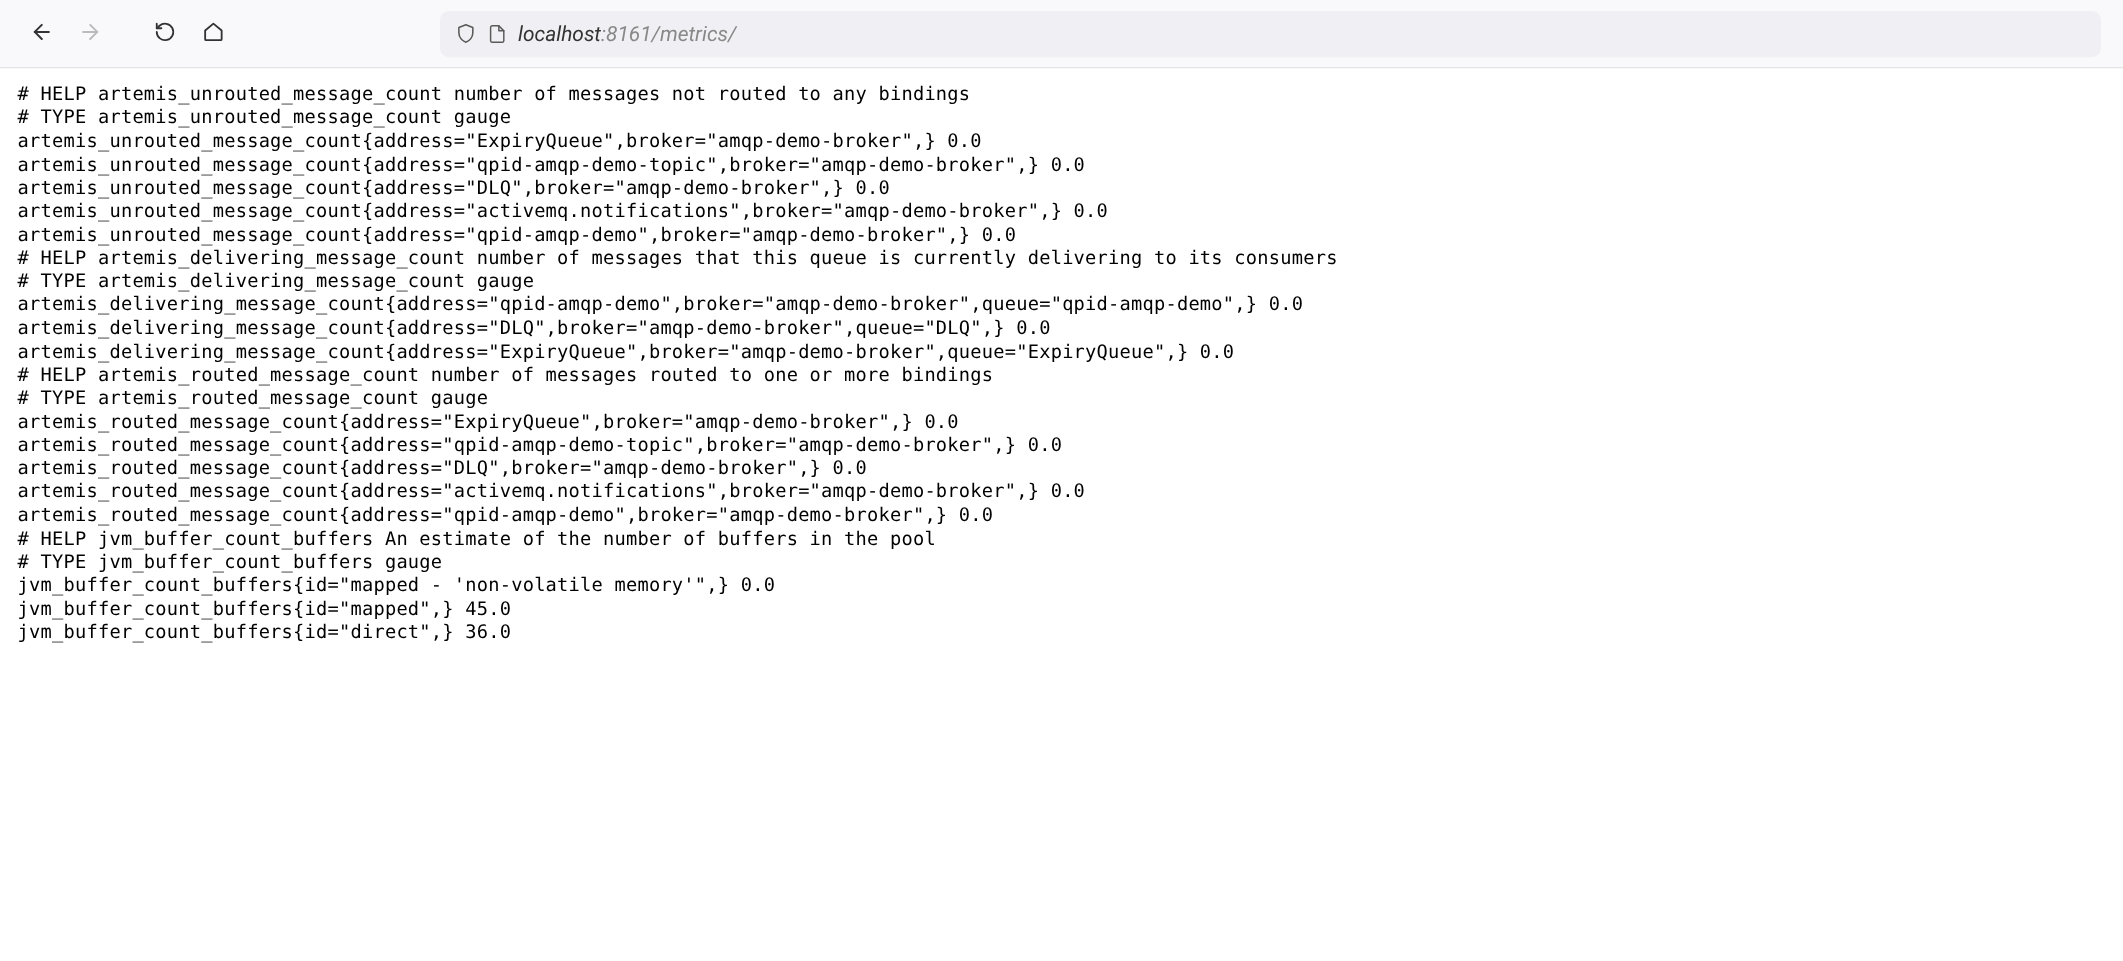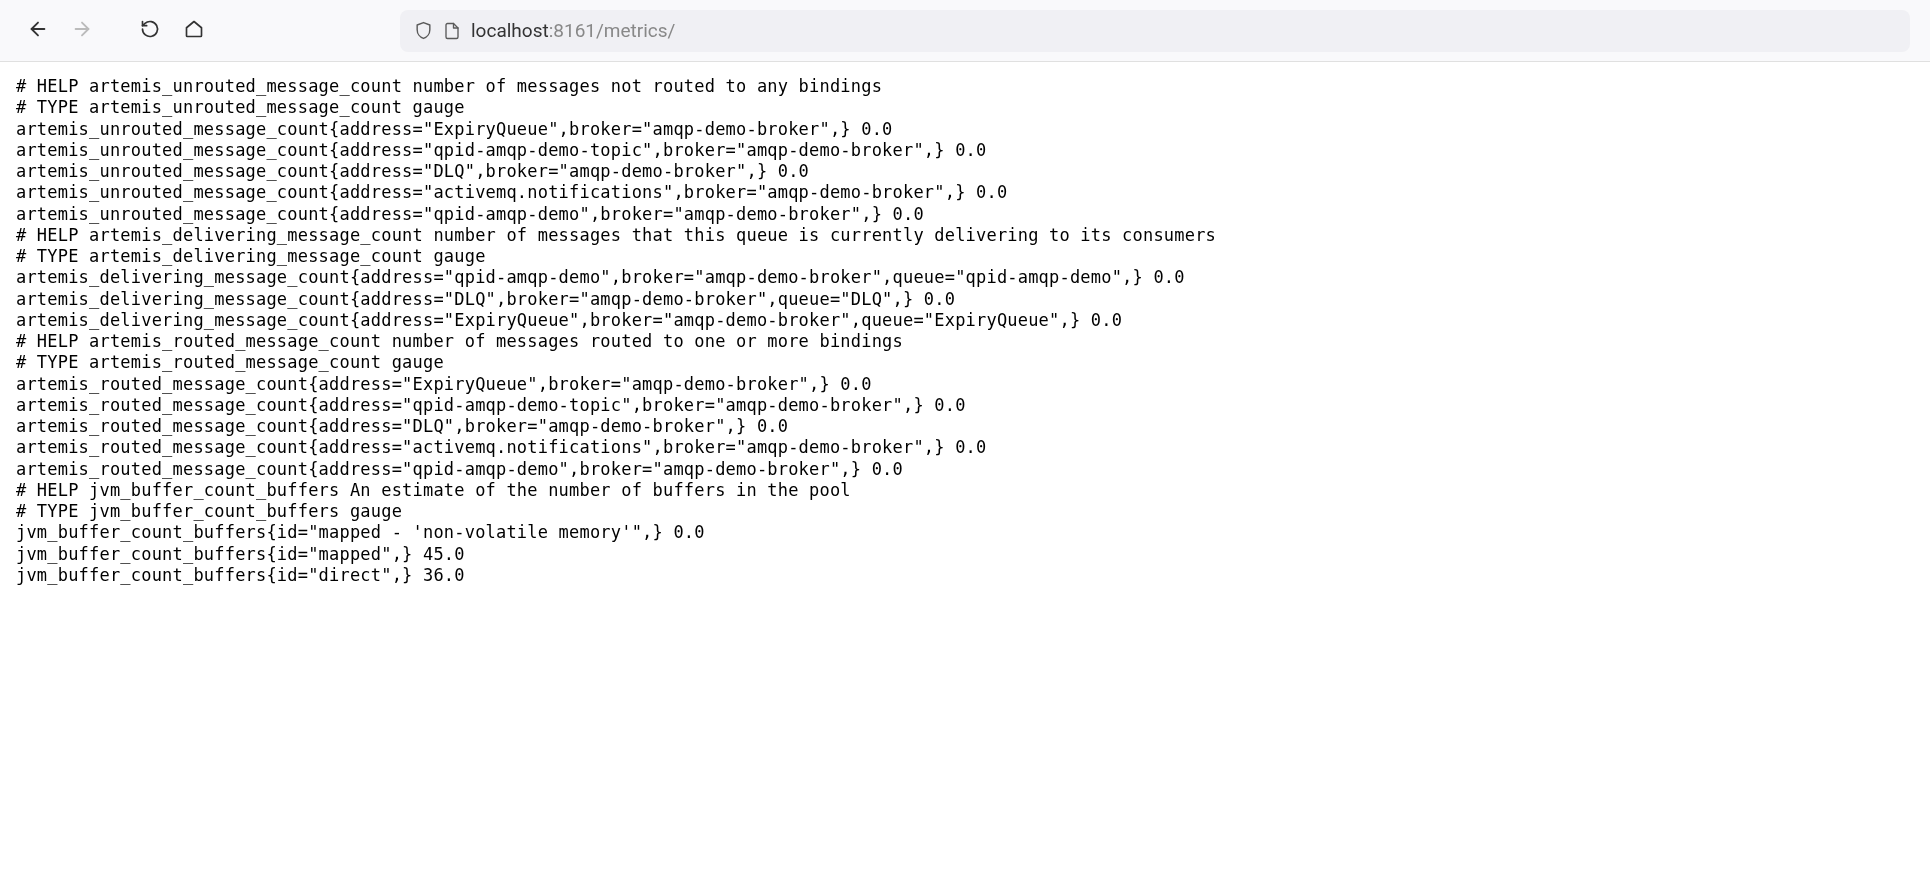--- a/index.html
+++ b/index.html
@@ -54,20 +54,21 @@
       align-items: center;
       justify-content: center;
       color: #5a5a5a;
       margin-right: 10px;
     }
     .address-text {
       font-size: 19px;
       color: #333;
       flex: 1;
       font-family: -apple-system, BlinkMacSystemFont, "Segoe UI", Roboto, sans-serif;
+      font-style: italic;
     }
     .address-text .dim {
       color: #888;
     }
     .page-content {
       padding: 14px 16px;
       font-family: ui-monospace, "SF Mono", Menlo, Monaco, Consolas, monospace;
       font-size: 17px;
       line-height: 1.25;
       white-space: pre;

